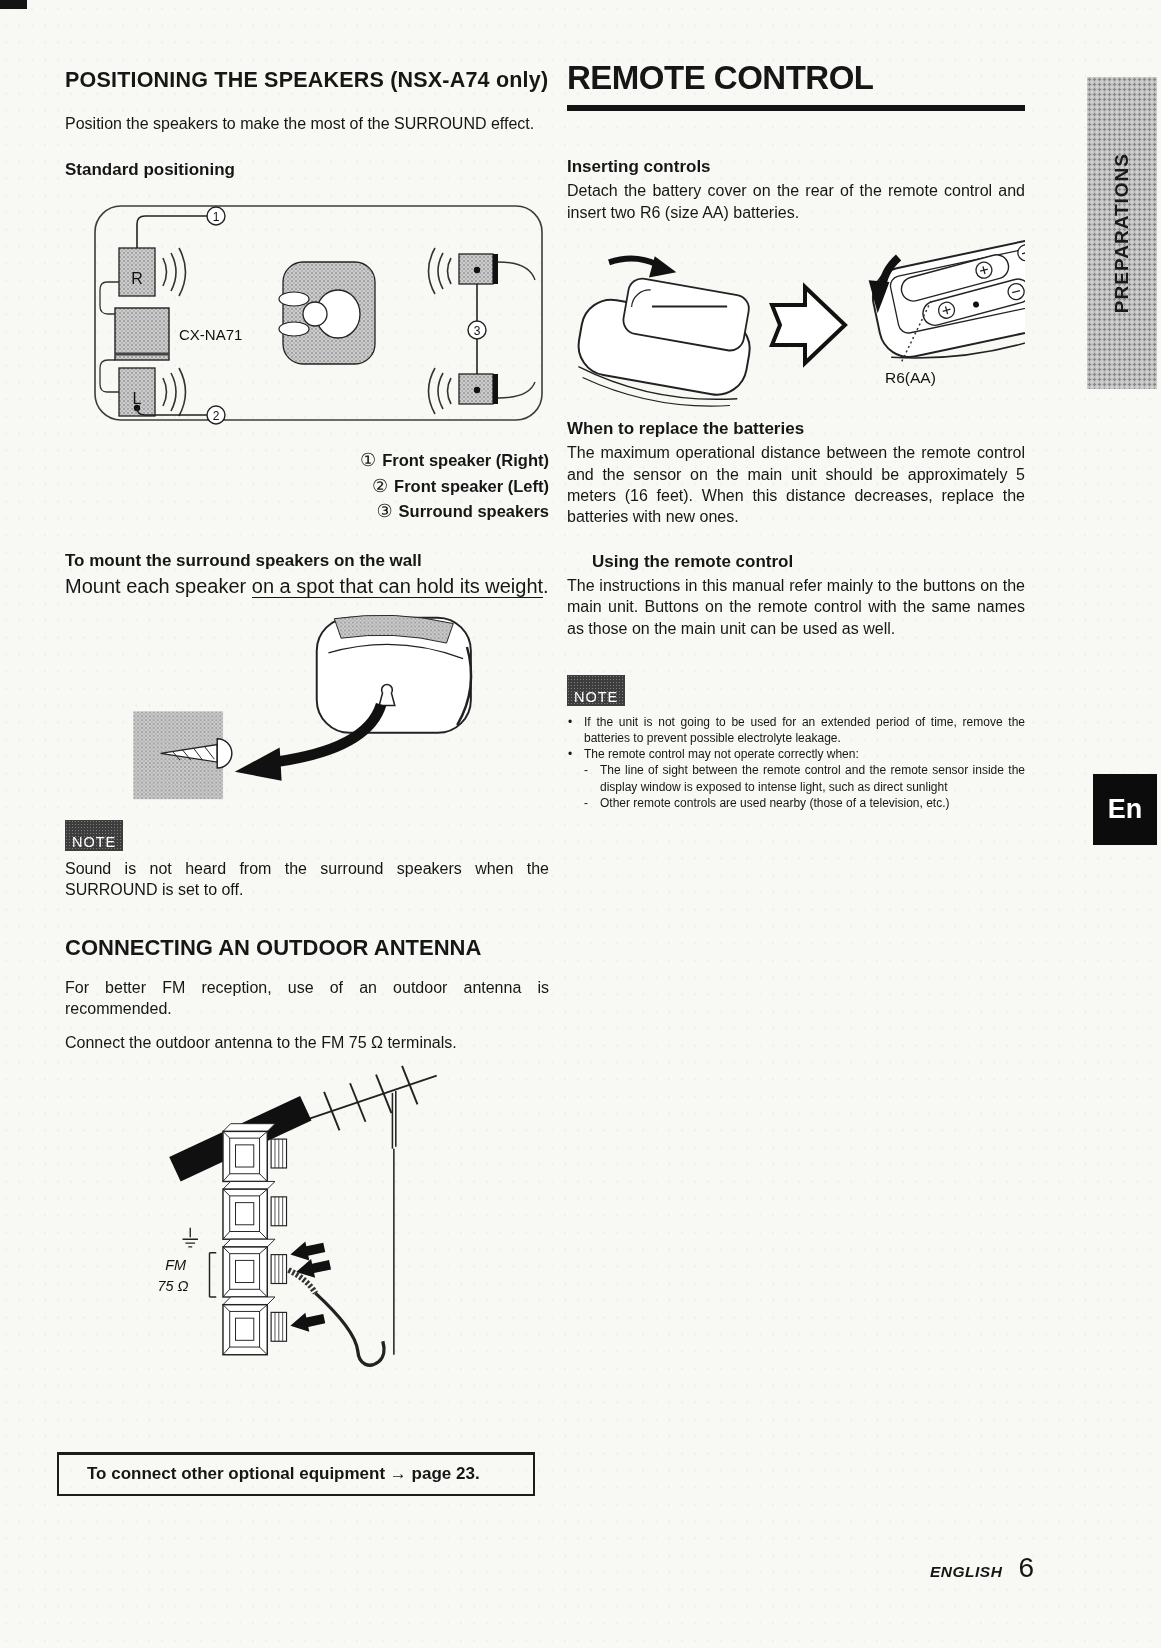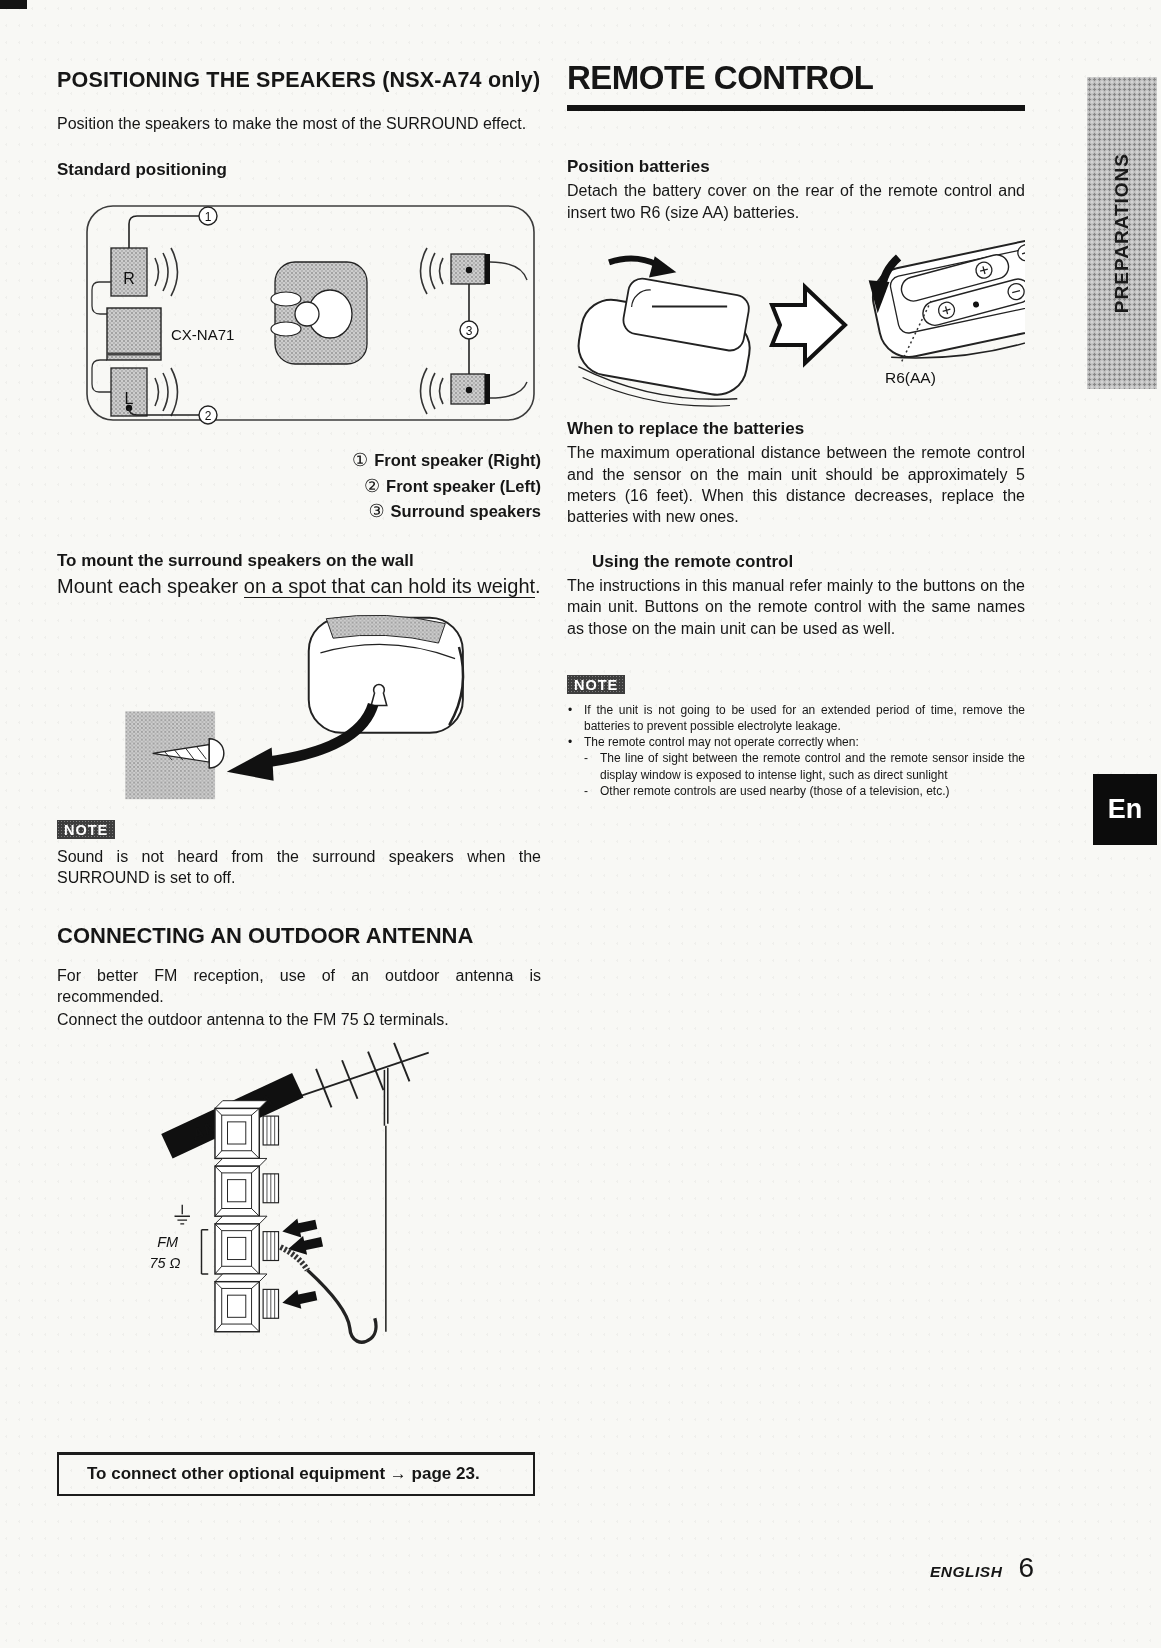--- a/index.html
+++ b/index.html
@@ -5,21 +5,21 @@
   html,body{margin:0;padding:0;}
   body{background:#e8e8e6;}
   .page{
     position:relative; width:1161px; height:1648px; overflow:hidden;
     background:#f8f8f5;
     background-image: radial-gradient(rgba(0,0,0,0.035) 1px, transparent 1px);
     background-size: 13px 17px;
     font-family:"Liberation Sans", sans-serif; color:#161616;
   }
   .artifact-tl{position:absolute;left:0;top:0;width:27px;height:9px;background:#141414;}
-  .col-left{position:absolute;left:57px;top:66px;width:484px;}
+  .col-left{position:absolute;left:65px;top:66px;width:484px;}
   .col-right{position:absolute;left:567px;top:60px;width:458px;}
   h1.sec{font-size:21.5px;font-weight:bold;line-height:1.33;margin:0 0 18px 0;letter-spacing:0.2px;}
   h1.big{font-size:33px;font-weight:bold;line-height:1.1;margin:0;letter-spacing:-0.5px;}
   .rule{height:6px;background:#131313;margin:9px 0 46px 0;}
   h2.sec{font-size:22px;font-weight:bold;margin:34px 0 16px 0;}
   h4.sub{font-size:17px;font-weight:bold;margin:0 0 3px 0;}
   p.body{font-size:16px;line-height:1.34;margin:0 0 10px 0;text-align:justify;}
   p.body.nj{text-align:left;}
   .intro{margin-bottom:24px;}
   .std-head{font-size:17px;font-weight:bold;margin:26px 0 16px 0;}
@@ -28,21 +28,21 @@
   .legend-num{font-size:18px;margin-right:6px;}
   .legend-label{font-weight:bold;}
   .legend-desc{font-size:16px;line-height:1.34;margin-left:27px;}
   .mount-head{font-size:17px;font-weight:bold;margin:14px 0 4px 0;}
   .mount-text{font-size:20px;margin:0 0 8px 0;}
   .u{border-bottom:1.5px solid #161616;}
   .note-badge{
     display:inline-block;background:#3d3d3d;color:#fff;
     background-image:radial-gradient(#7d7d7d 0.9px, transparent 1px);
     background-size:3px 3px;
-    font-weight:bold;font-size:14.5px;letter-spacing:1px;padding:2px 7px 1px 7px;
+    font-weight:normal;font-size:14.5px;letter-spacing:1px;padding:14px 7px 1px 7px;
   }
   .note-text{font-size:16px;line-height:1.34;margin:7px 0 0 0;text-align:justify;}
   .bullets{margin-top:8px;font-size:12px;line-height:1.34;}
   .bullet{position:relative;padding-left:17px;text-align:justify;}
   .bullet::before{content:"\2022";position:absolute;left:1px;}
   .subbullet{position:relative;padding-left:30px;margin-left:3px;text-align:justify;}
   .subbullet::before{content:"-";position:absolute;left:14px;}
   .opt-box{
     position:absolute;left:57px;top:1452px;width:436px;
     border:2px solid #1c1c1c;border-top-width:3px;
@@ -168,21 +168,21 @@
       <path d="M262,101 C252,134 212,152 152,160" fill="none" stroke="#111" stroke-width="11"></path>
       <polygon points="158,145 112,170 160,179" fill="#111"></polygon>
     </svg>
 
     <div>
       <span class="note-badge">NOTE</span>
       <p class="note-text">Sound is not heard from the surround speakers when the SURROUND is set to off.</p>
     </div>
 
     <h2 class="sec">CONNECTING AN OUTDOOR ANTENNA</h2>
-    <p class="body" style="margin-bottom:2px;">For better FM reception, use of an outdoor antenna is recommended.</p>
+    <p class="body" style="margin-bottom:13px;">For better FM reception, use of an outdoor antenna is recommended.</p>
     <p class="body nj">Connect the outdoor antenna to the FM 75 Ω terminals.</p>
 
     <svg class="dia ant" width="350" height="310" viewBox="0 0 360 322">
       <defs>
         <pattern id="dC" width="4" height="4" patternUnits="userSpaceOnUse">
           <rect width="4" height="4" fill="#d4d4d4"></rect>
           <circle cx="1" cy="1" r="0.85" fill="#979797"></circle>
         </pattern>
       </defs>
 
@@ -258,21 +258,21 @@
       <path d="M196,238 C220,260 238,282 240,298 C241,312 252,317 262,309 C268,304 268,295 266,288" fill="none" stroke="#222" stroke-width="3.5"></path>
     </svg>
   </div>
 
   <div class="opt-box">To connect other optional equipment → page 23.</div>
 
   <div class="col-right">
     <h1 class="big">REMOTE CONTROL</h1>
     <div class="rule"></div>
 
-    <h4 class="sub">Position batteries</h4>
+    <h4 class="sub">Inserting controls</h4>
     <p class="body">Detach the battery cover on the rear of the remote control and insert two R6 (size AA) batteries.</p>
 
     <svg class="dia batt" width="458" height="178" viewBox="0 0 458 178">
 
       <g transform="translate(20,62) rotate(10)" fill="#fff" stroke="#222">
         <path d="M4,72 q80,24 162,4" stroke-width="1.5" fill="none"></path>
         <path d="M10,82 q75,20 150,2" stroke-width="1.2" fill="none"></path>
         <rect x="0" y="0" width="170" height="76" rx="30" stroke-width="2"></rect>
         <rect x="40" y="-26" width="122" height="56" rx="14" stroke-width="1.8"></rect>
         <line x1="66" y1="0" x2="140" y2="-13" stroke-width="2"></line>

